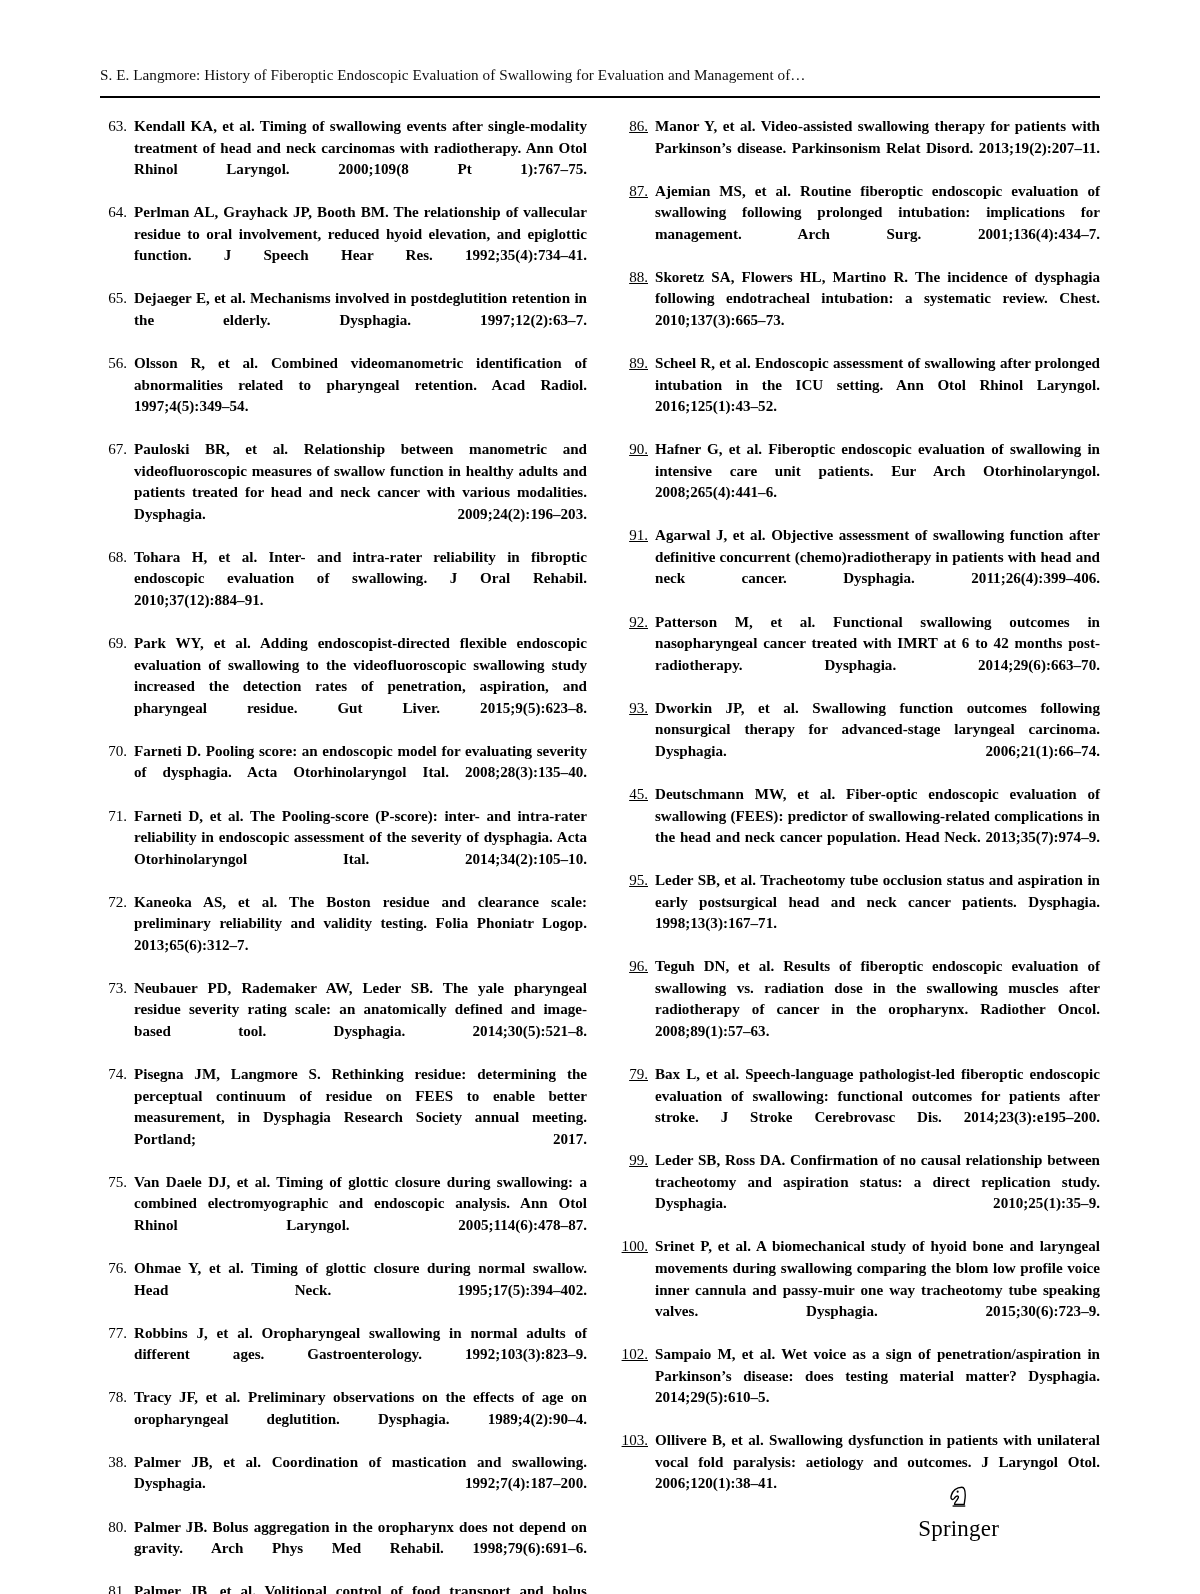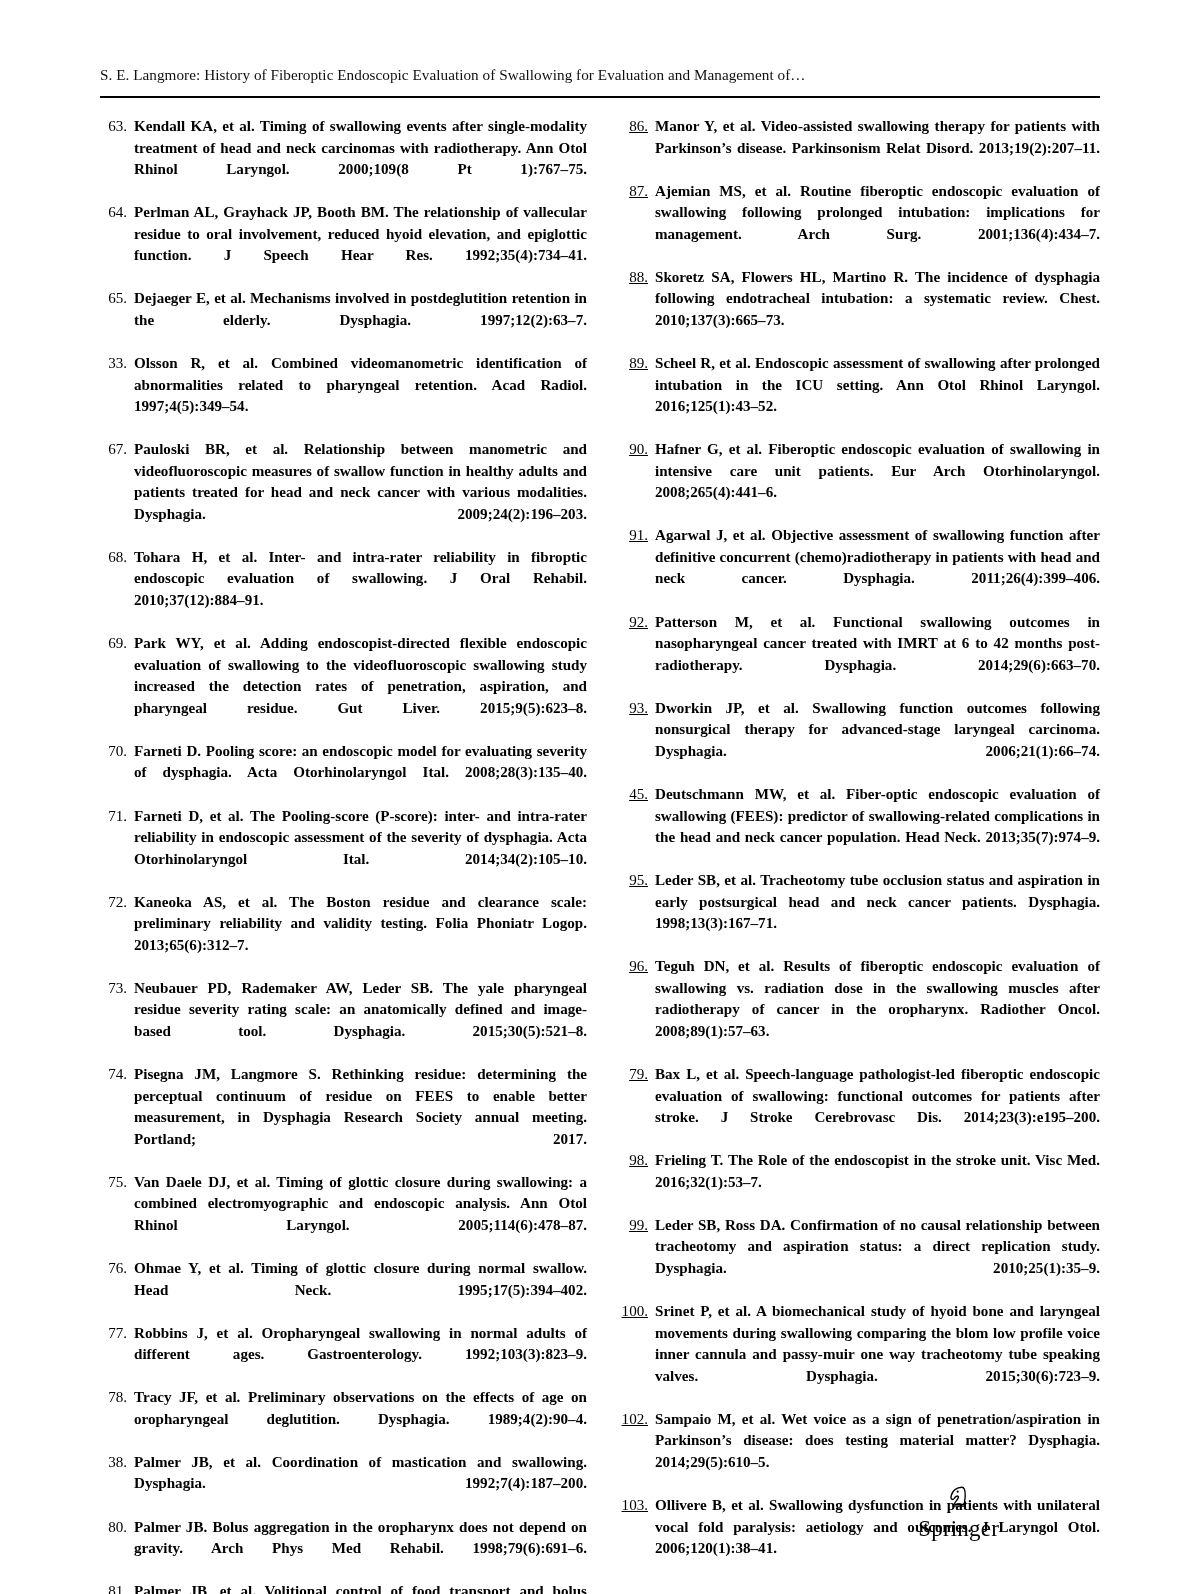--- a/index.html
+++ b/index.html
@@ -144,21 +144,21 @@
           </li>
           <li class="ref">
             <span class="num">64.</span>
             <span class="body">Perlman AL, Grayhack JP, Booth BM. The relationship of vallecular residue to oral involvement, reduced hyoid elevation, and epiglottic function. J Speech Hear Res. 1992;35(4):734–41.</span>
           </li>
           <li class="ref">
             <span class="num">65.</span>
             <span class="body">Dejaeger E, et al. Mechanisms involved in postdeglutition retention in the elderly. Dysphagia. 1997;12(2):63–7.</span>
           </li>
           <li class="ref">
-            <span class="num">33.</span>
+            <span class="num">56.</span>
             <span class="body">Olsson R, et al. Combined videomanometric identification of abnormalities related to pharyngeal retention. Acad Radiol. 1997;4(5):349–54.</span>
           </li>
           <li class="ref">
             <span class="num">67.</span>
             <span class="body">Pauloski BR, et al. Relationship between manometric and videofluoroscopic measures of swallow function in healthy adults and patients treated for head and neck cancer with various modalities. Dysphagia. 2009;24(2):196–203.</span>
           </li>
           <li class="ref">
             <span class="num">68.</span>
             <span class="body">Tohara H, et al. Inter- and intra-rater reliability in fibroptic endoscopic evaluation of swallowing. J Oral Rehabil. 2010;37(12):884–91.</span>
           </li>
@@ -173,21 +173,21 @@
           <li class="ref">
             <span class="num">71.</span>
             <span class="body">Farneti D, et al. The Pooling-score (P-score): inter- and intra-rater reliability in endoscopic assessment of the severity of dysphagia. Acta Otorhinolaryngol Ital. 2014;34(2):105–10.</span>
           </li>
           <li class="ref">
             <span class="num">72.</span>
             <span class="body">Kaneoka AS, et al. The Boston residue and clearance scale: preliminary reliability and validity testing. Folia Phoniatr Logop. 2013;65(6):312–7.</span>
           </li>
           <li class="ref">
             <span class="num">73.</span>
-            <span class="body">Neubauer PD, Rademaker AW, Leder SB. The yale pharyngeal residue severity rating scale: an anatomically defined and image-based tool. Dysphagia. 2015;30(5):521–8.</span>
+            <span class="body">Neubauer PD, Rademaker AW, Leder SB. The yale pharyngeal residue severity rating scale: an anatomically defined and image-based tool. Dysphagia. 2014;30(5):521–8.</span>
           </li>
           <li class="ref">
             <span class="num">74.</span>
             <span class="body">Pisegna JM, Langmore S. Rethinking residue: determining the perceptual continuum of residue on FEES to enable better measurement, in Dysphagia Research Society annual meeting. Portland; 2017.</span>
           </li>
           <li class="ref">
             <span class="num">75.</span>
             <span class="body">Van Daele DJ, et al. Timing of glottic closure during swallowing: a combined electromyographic and endoscopic analysis. Ann Otol Rhinol Laryngol. 2005;114(6):478–87.</span>
           </li>
           <li class="ref">
@@ -263,24 +263,20 @@
             <span class="num">95.</span>
             <span class="body">Leder SB, et al. Tracheotomy tube occlusion status and aspiration in early postsurgical head and neck cancer patients. Dysphagia. 1998;13(3):167–71.</span>
           </li>
           <li class="ref">
             <span class="num">96.</span>
             <span class="body">Teguh DN, et al. Results of fiberoptic endoscopic evaluation of swallowing vs. radiation dose in the swallowing muscles after radiotherapy of cancer in the oropharynx. Radiother Oncol. 2008;89(1):57–63.</span>
           </li>
           <li class="ref">
             <span class="num">79.</span>
             <span class="body">Bax L, et al. Speech-language pathologist-led fiberoptic endoscopic evaluation of swallowing: functional outcomes for patients after stroke. J Stroke Cerebrovasc Dis. 2014;23(3):e195–200.</span>
-          </li>
-          <li class="ref">
-            <span class="num">98.</span>
-            <span class="body">Frieling T. The Role of the endoscopist in the stroke unit. Visc Med. 2016;32(1):53–7.</span>
           </li>
           <li class="ref">
             <span class="num">99.</span>
             <span class="body">Leder SB, Ross DA. Confirmation of no causal relationship between tracheotomy and aspiration status: a direct replication study. Dysphagia. 2010;25(1):35–9.</span>
           </li>
           <li class="ref">
             <span class="num">100.</span>
             <span class="body">Srinet P, et al. A biomechanical study of hyoid bone and laryngeal movements during swallowing comparing the blom low profile voice inner cannula and passy-muir one way tracheotomy tube speaking valves. Dysphagia. 2015;30(6):723–9.</span>
           </li>
           <li class="ref">

